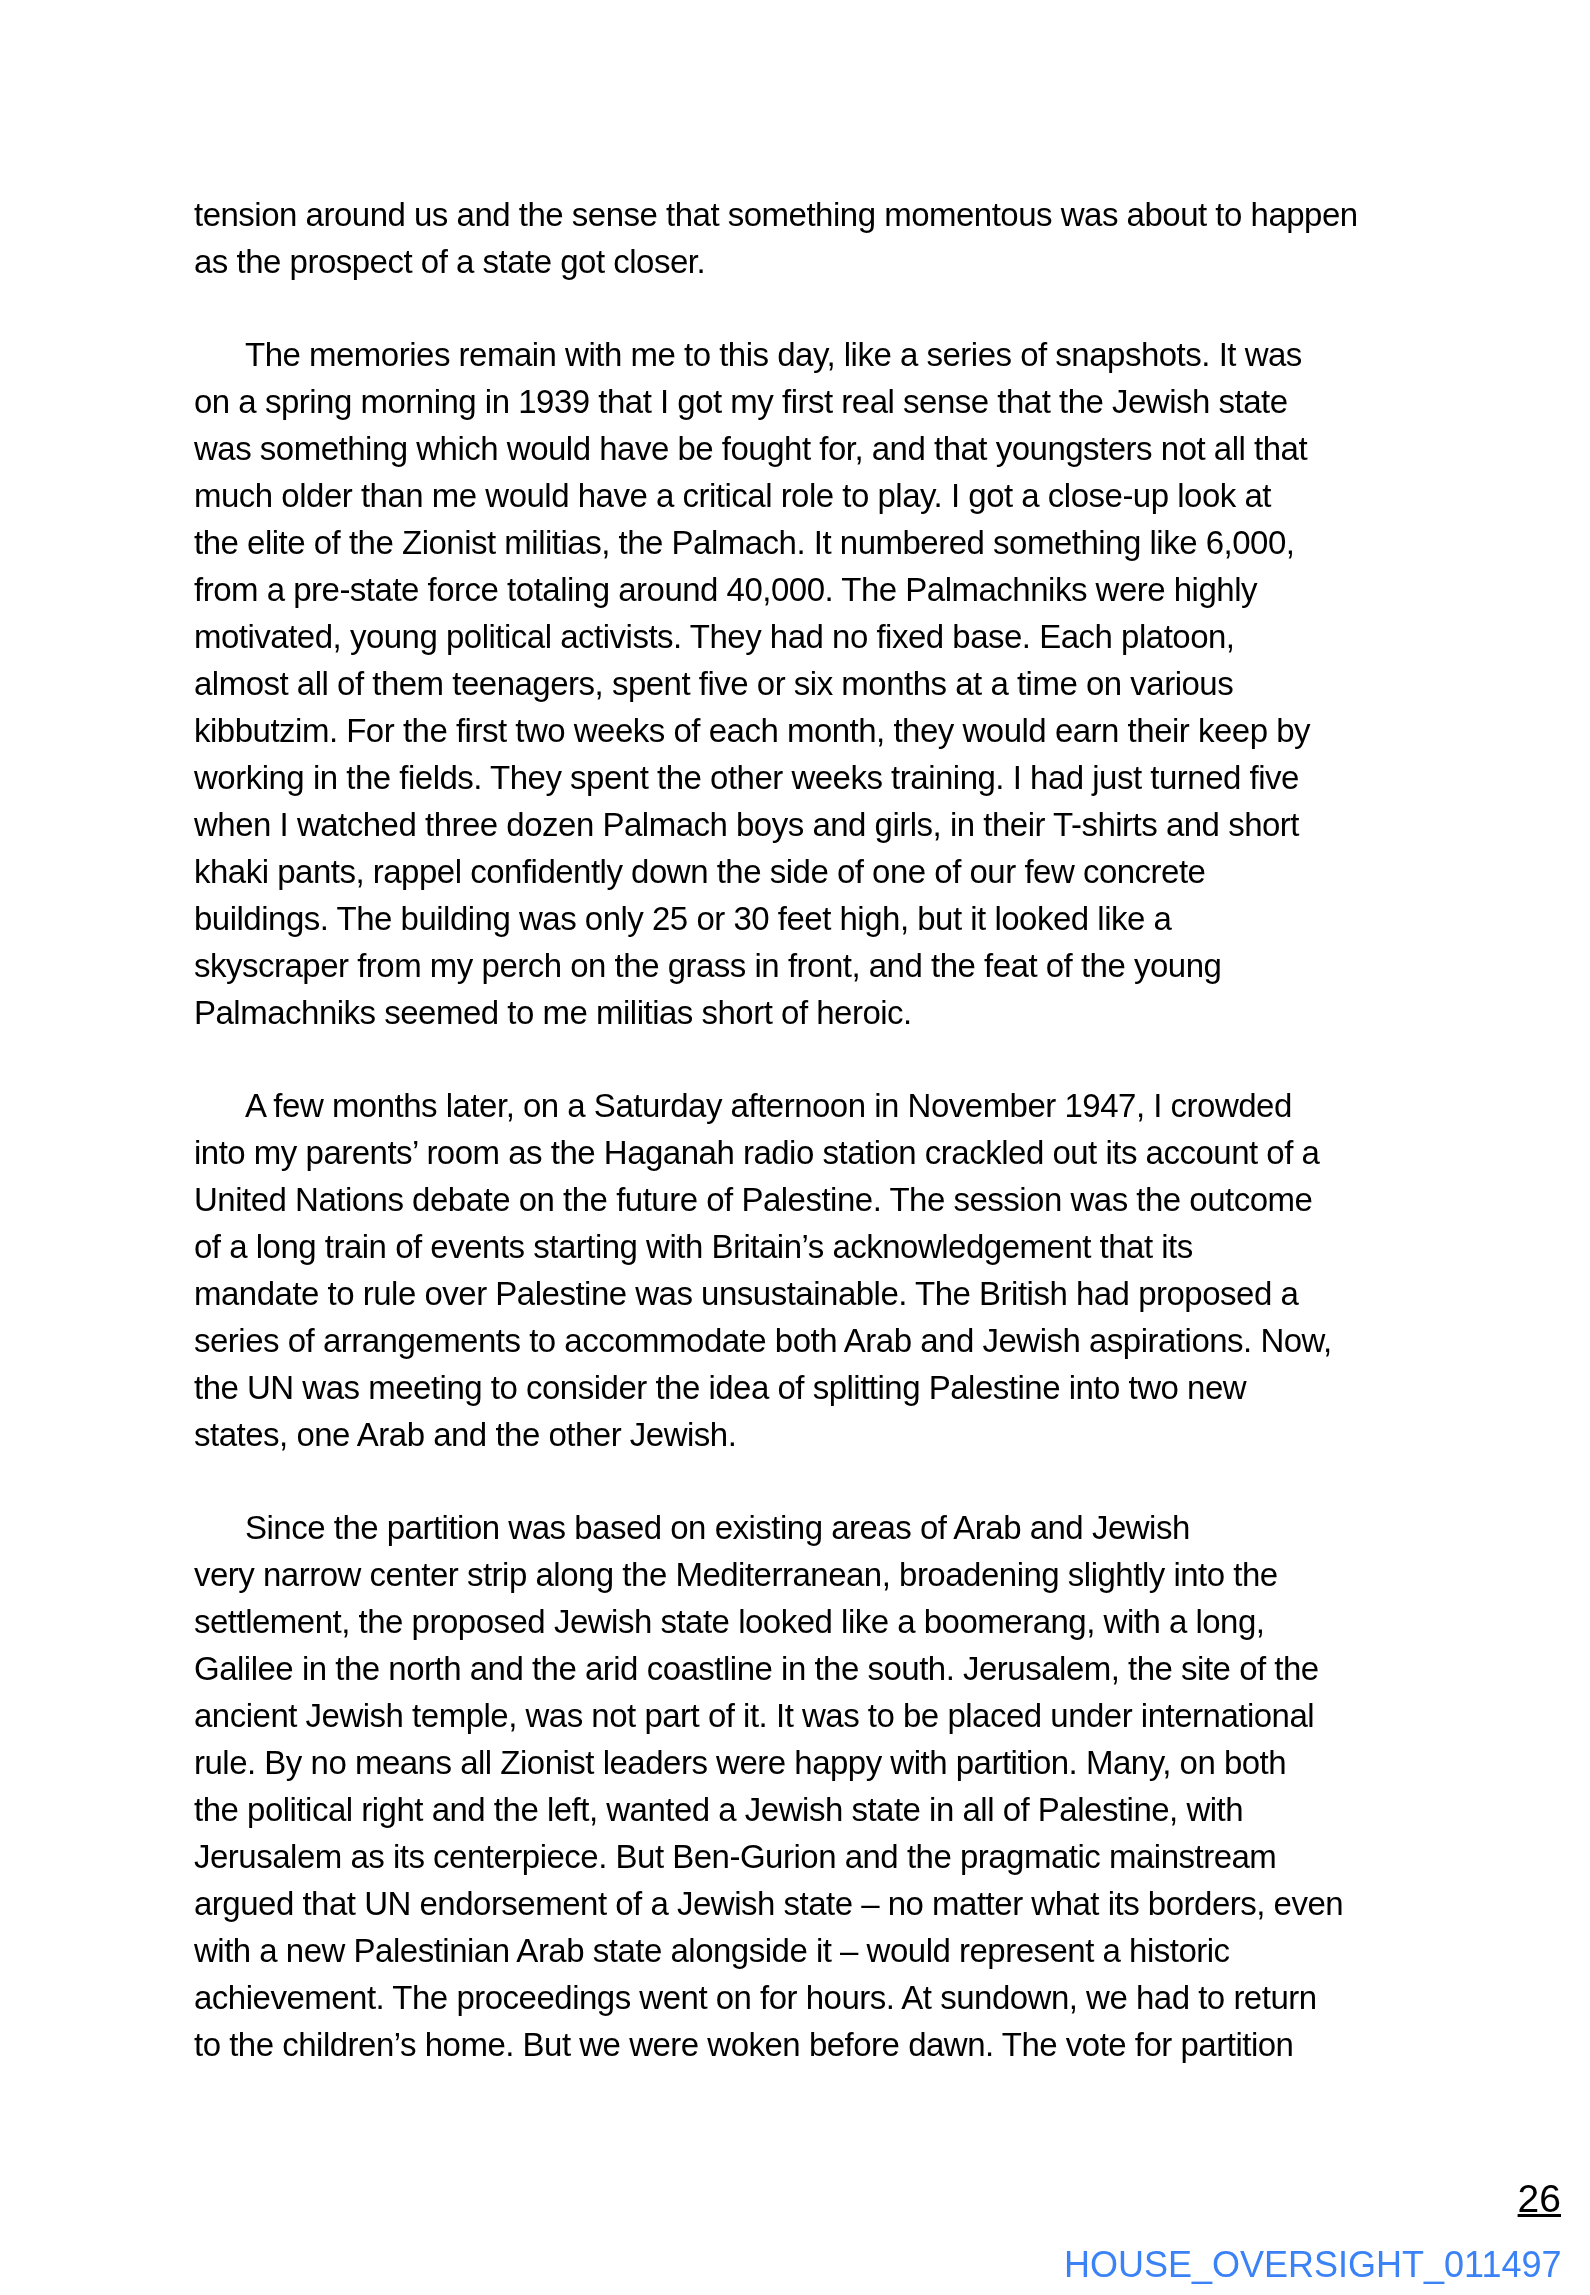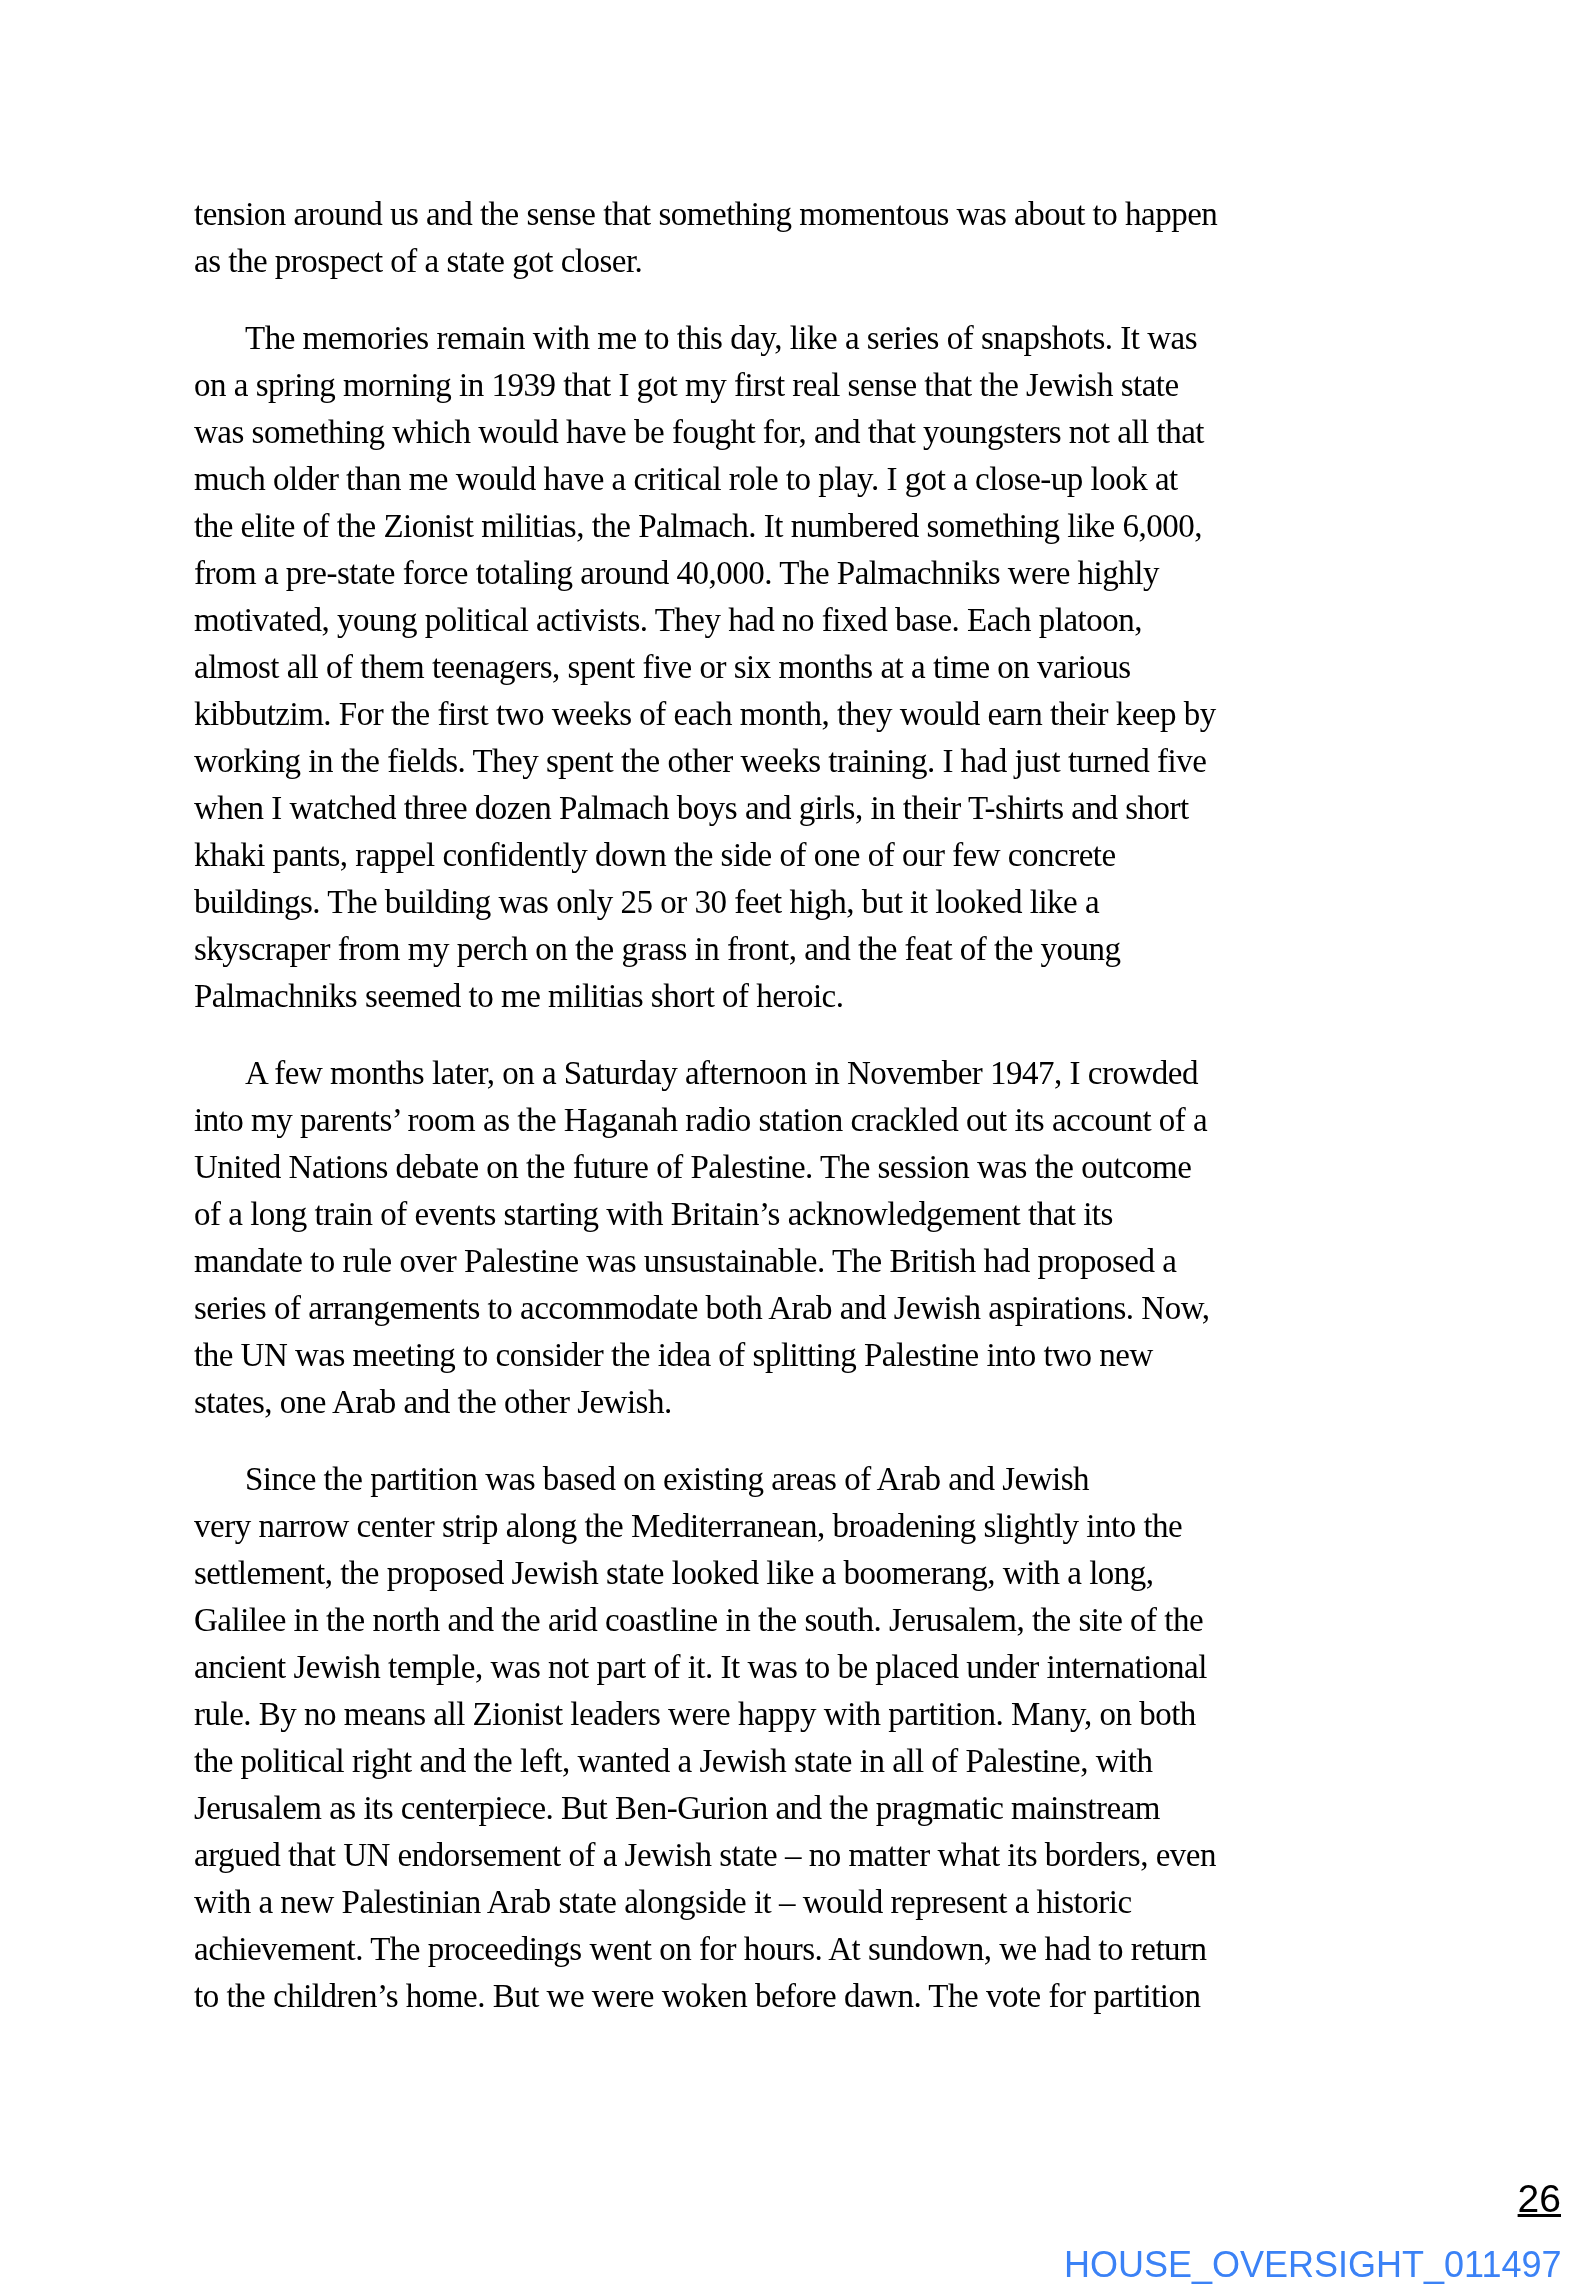--- a/index.html
+++ b/index.html
@@ -13,28 +13,28 @@
     height: 2295px;
     background: #ffffff;
     overflow: hidden;
     font-family: "Liberation Serif", "DejaVu Serif", serif;
   }
   .textblock {
     position: absolute;
     left: 194px;
     top: 191px;
     width: 1232px;
-    font-family: Liberation Serif, serif;
+    font-family: Liberation Sans, sans-serif;
     font-size: 33px;
     line-height: 47px;
     letter-spacing: -0.5px;
     color: #000000;
   }
   .para { margin: 0; }
-  .para + .para { margin-top: 30px; }
+  .para + .para { margin-top: 46px; }
   .para.indent .line.first { padding-left: 51px; }
   .line { white-space: pre; }
   .pagenum {
     position: absolute;
     top: 2179px;
     right: 30px;
     font-family: "Liberation Sans", "DejaVu Sans", sans-serif;
     font-size: 39px;
     line-height: 1;
     color: #000000;

